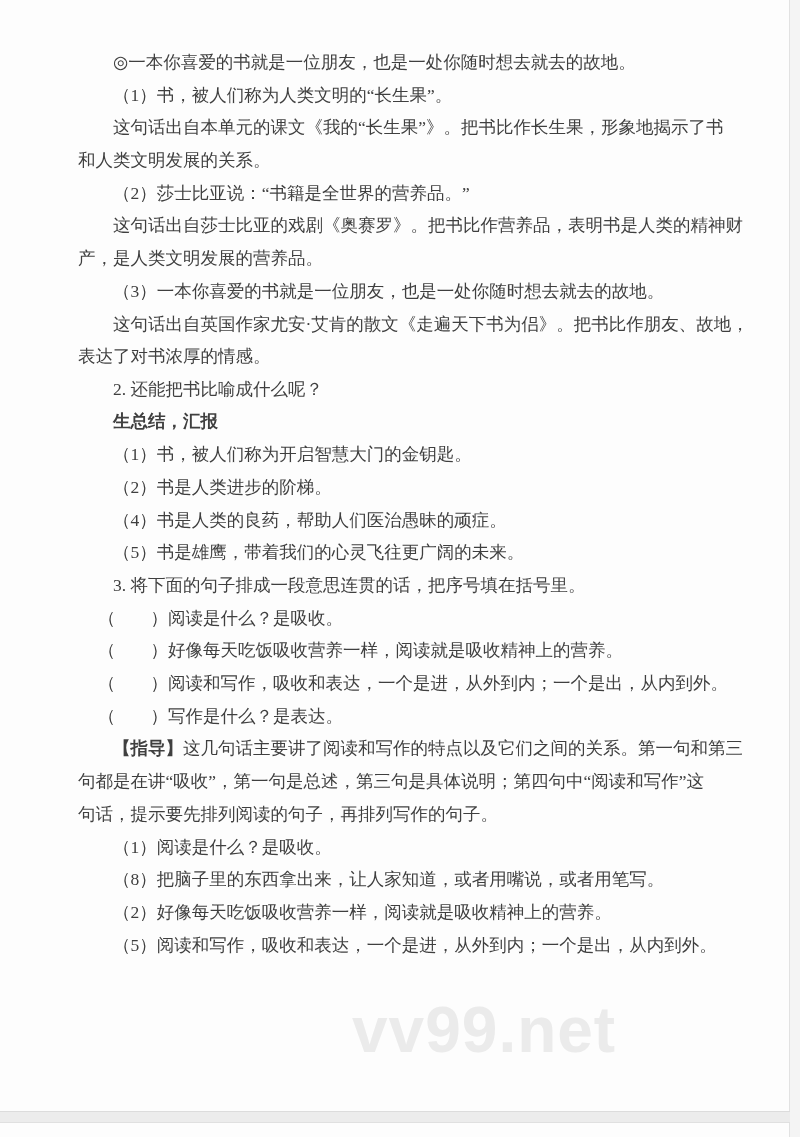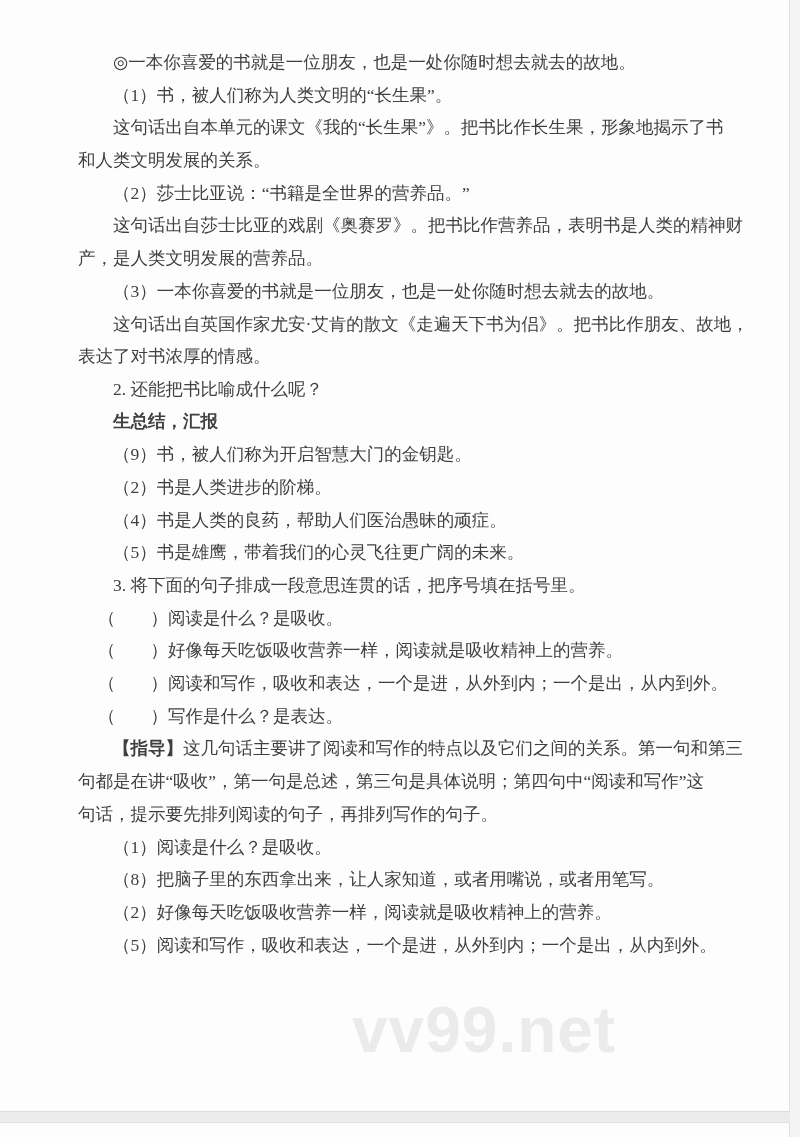--- a/index.html
+++ b/index.html
@@ -97,21 +97,21 @@
       <div class="line indent">这句话出自本单元的课文《我的“长生果”》。把书比作长生果，形象地揭示了书</div>
       <div class="line">和人类文明发展的关系。</div>
       <div class="line indent">（2）莎士比亚说：“书籍是全世界的营养品。”</div>
       <div class="line indent">这句话出自莎士比亚的戏剧《奥赛罗》。把书比作营养品，表明书是人类的精神财</div>
       <div class="line">产，是人类文明发展的营养品。</div>
       <div class="line indent">（3）一本你喜爱的书就是一位朋友，也是一处你随时想去就去的故地。</div>
       <div class="line indent">这句话出自英国作家尤安·艾肯的散文《走遍天下书为侣》。把书比作朋友、故地，</div>
       <div class="line">表达了对书浓厚的情感。</div>
       <div class="line indent">2. 还能把书比喻成什么呢？</div>
       <div class="line indent hei">生总结，汇报</div>
-      <div class="line indent">（9）书，被人们称为开启智慧大门的金钥匙。</div>
+      <div class="line indent">（1）书，被人们称为开启智慧大门的金钥匙。</div>
       <div class="line indent">（2）书是人类进步的阶梯。</div>
       <div class="line indent">（4）书是人类的良药，帮助人们医治愚昧的顽症。</div>
       <div class="line indent">（5）书是雄鹰，带着我们的心灵飞往更广阔的未来。</div>
       <div class="line indent">3. 将下面的句子排成一段意思连贯的话，把序号填在括号里。</div>
       <div class="line bracket">（　　）阅读是什么？是吸收。</div>
       <div class="line bracket">（　　）好像每天吃饭吸收营养一样，阅读就是吸收精神上的营养。</div>
       <div class="line bracket">（　　）阅读和写作，吸收和表达，一个是进，从外到内；一个是出，从内到外。</div>
       <div class="line bracket">（　　）写作是什么？是表达。</div>
       <div class="line indent"><span class="hei">【指导】</span><span>这几句话主要讲了阅读和写作的特点以及它们之间的关系。第一句和第三</span></div>
       <div class="line">句都是在讲“吸收”，第一句是总述，第三句是具体说明；第四句中“阅读和写作”这</div>

